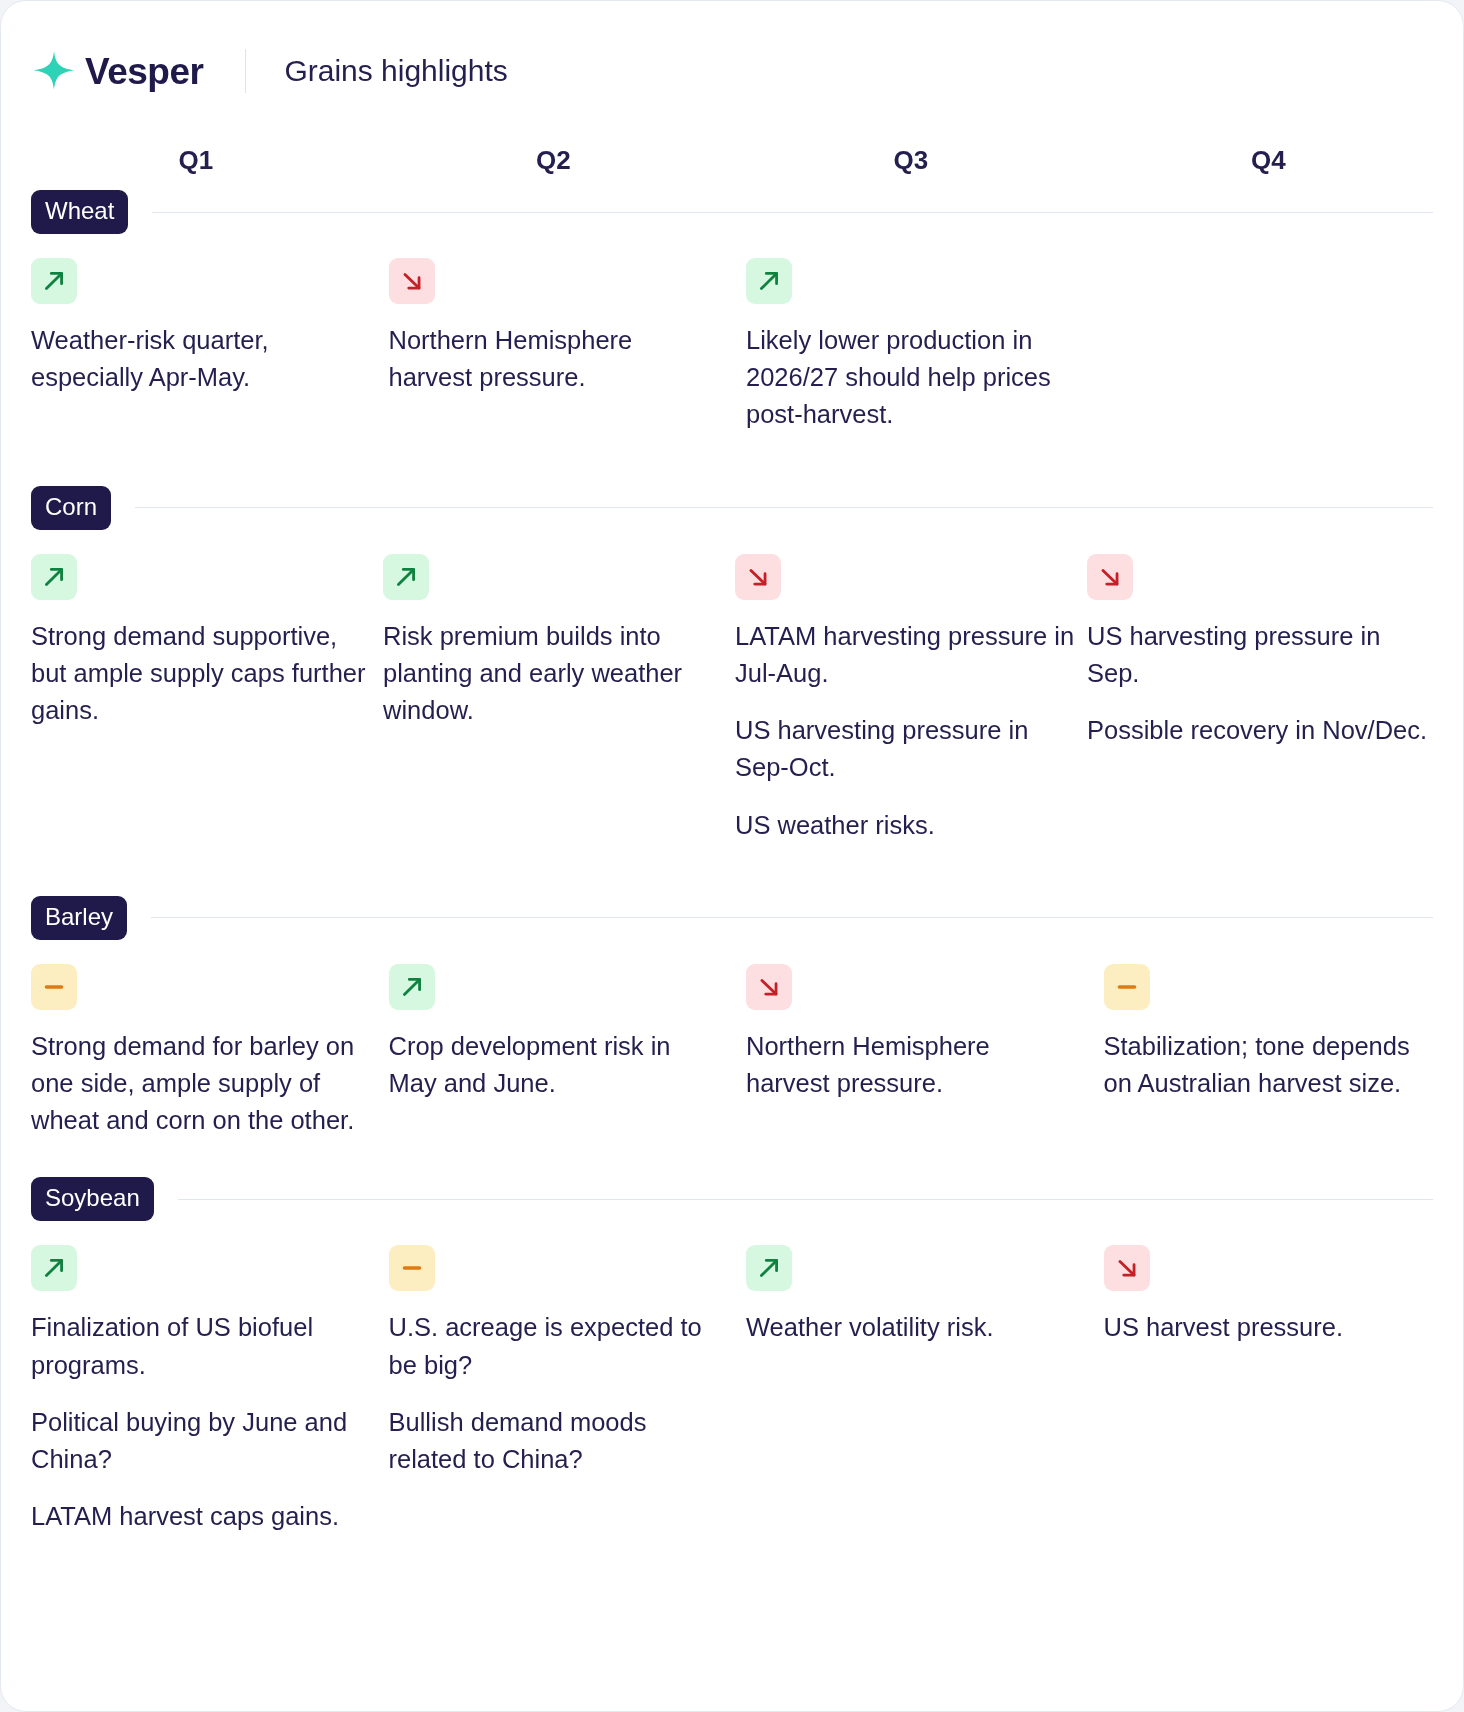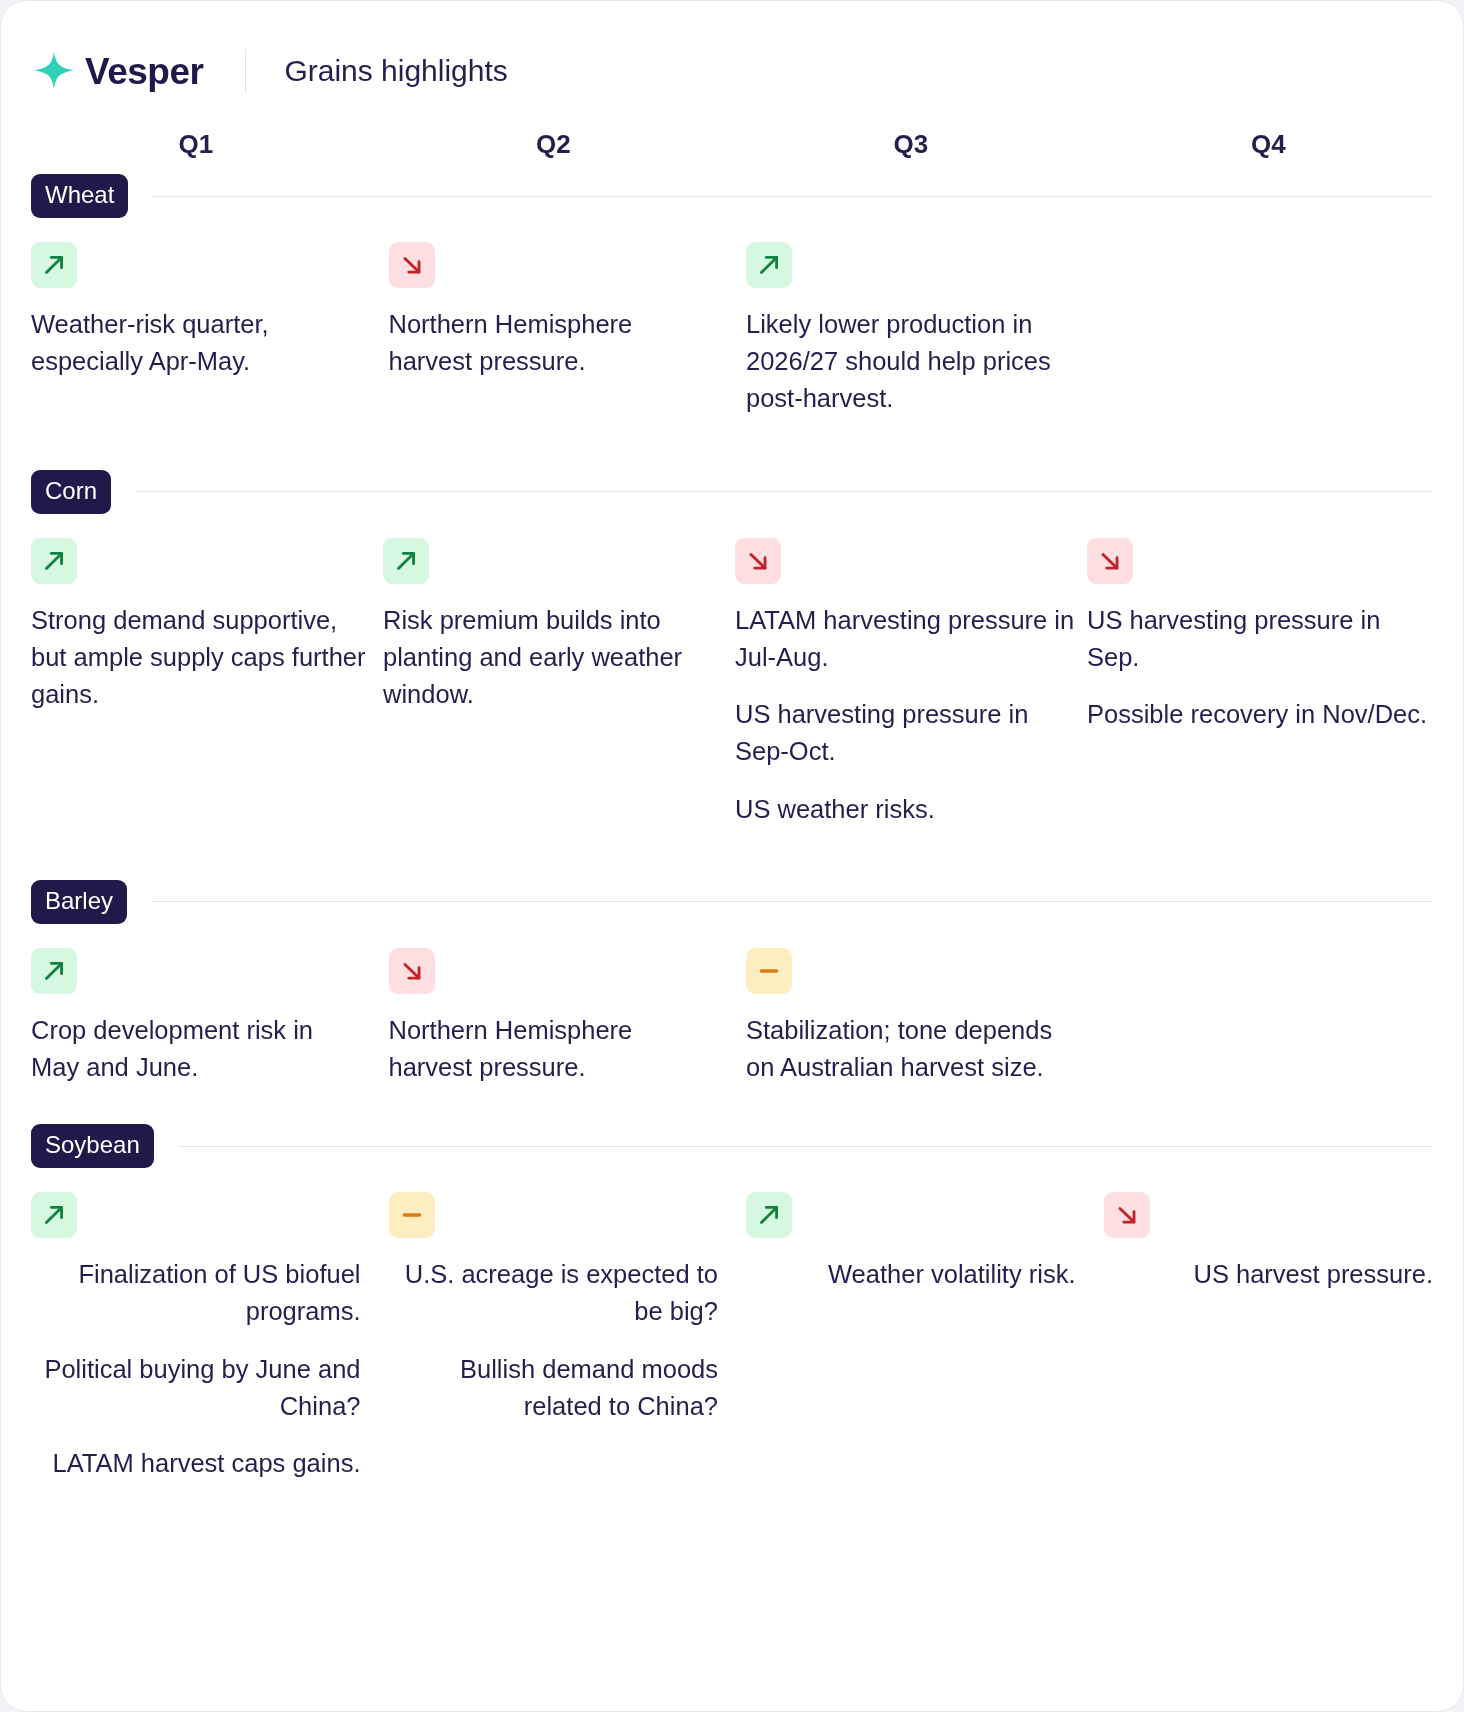--- a/index.html
+++ b/index.html
@@ -55,21 +55,21 @@
   }
 
   
   .grid {
     padding: 0 30px 0 30px;
   }
   .quarter-row {
     display: grid;
     grid-template-columns: repeat(4, 1fr);
     column-gap: 28px;
-    margin-top: 24px;
+    margin-top: 40px;
     margin-bottom: 14px;
   }
   .quarter-label {
     text-align: center;
     font-size: 26px;
     font-weight: bold;
     color: #241f4e;
   }
 
   
@@ -125,21 +125,21 @@
     line-height: 1.46;
     color: #241f4e;
     margin-bottom: 20px;
   }
   .cell p:last-child { margin-bottom: 0; }
 
   
   .section.wheat   .cells { padding-bottom: 44px; }
   .section.corn    .cells { padding-bottom: 44px; gap: 6px; }
   .section.barley  .cells { padding-bottom: 30px; }
-  .section.soybean .cells { padding-bottom: 0; text-align: right; }
+  .section.soybean .cells { padding-bottom: 0; }
 </style>
 </head>
 <body>
 
 <div class="page-card">
 
   <div class="header">
     <svg class="logo-mark" viewBox="0 0 48 48">
       <path d="M24 3 C25.6 15.5 28.6 20.6 45 23.2 C28.6 25.8 25.6 30.9 24 43.4 C22.4 30.9 19.4 25.8 3 23.2 C19.4 20.6 22.4 15.5 24 3 Z" fill="#2ed3b7"></path>
     </svg>
@@ -240,20 +240,28 @@
             </div>
           </div>
         </div>
         <div class="section barley">
           <div class="section-head">
             <span class="section-badge">Barley</span>
             <div class="section-rule"></div>
           </div>
           <div class="cells">
             <div class="cell">
+              <div class="trend-chip flat">
+                <svg width="26" height="26" viewBox="0 0 24 24" fill="none" stroke="#e07b11" stroke-width="3.2" stroke-linecap="round">
+                  <line x1="5" y1="12" x2="19" y2="12"></line>
+                </svg>
+              </div>
+              <p>Strong demand for barley on one side, ample supply of wheat and corn on the other.</p>
+            </div>
+            <div class="cell">
               <div class="trend-chip up">
                 <svg width="26" height="26" viewBox="0 0 24 24" fill="none" stroke="#10823f" stroke-width="2.6" stroke-linecap="round" stroke-linejoin="round">
                   <line x1="5" y1="19" x2="19" y2="5"></line>
                   <polyline points="9.5,5 19,5 19,14.5"></polyline>
                 </svg>
               </div>
               <p>Crop development risk in May and June.</p>
             </div>
             <div class="cell">
               <div class="trend-chip down">

